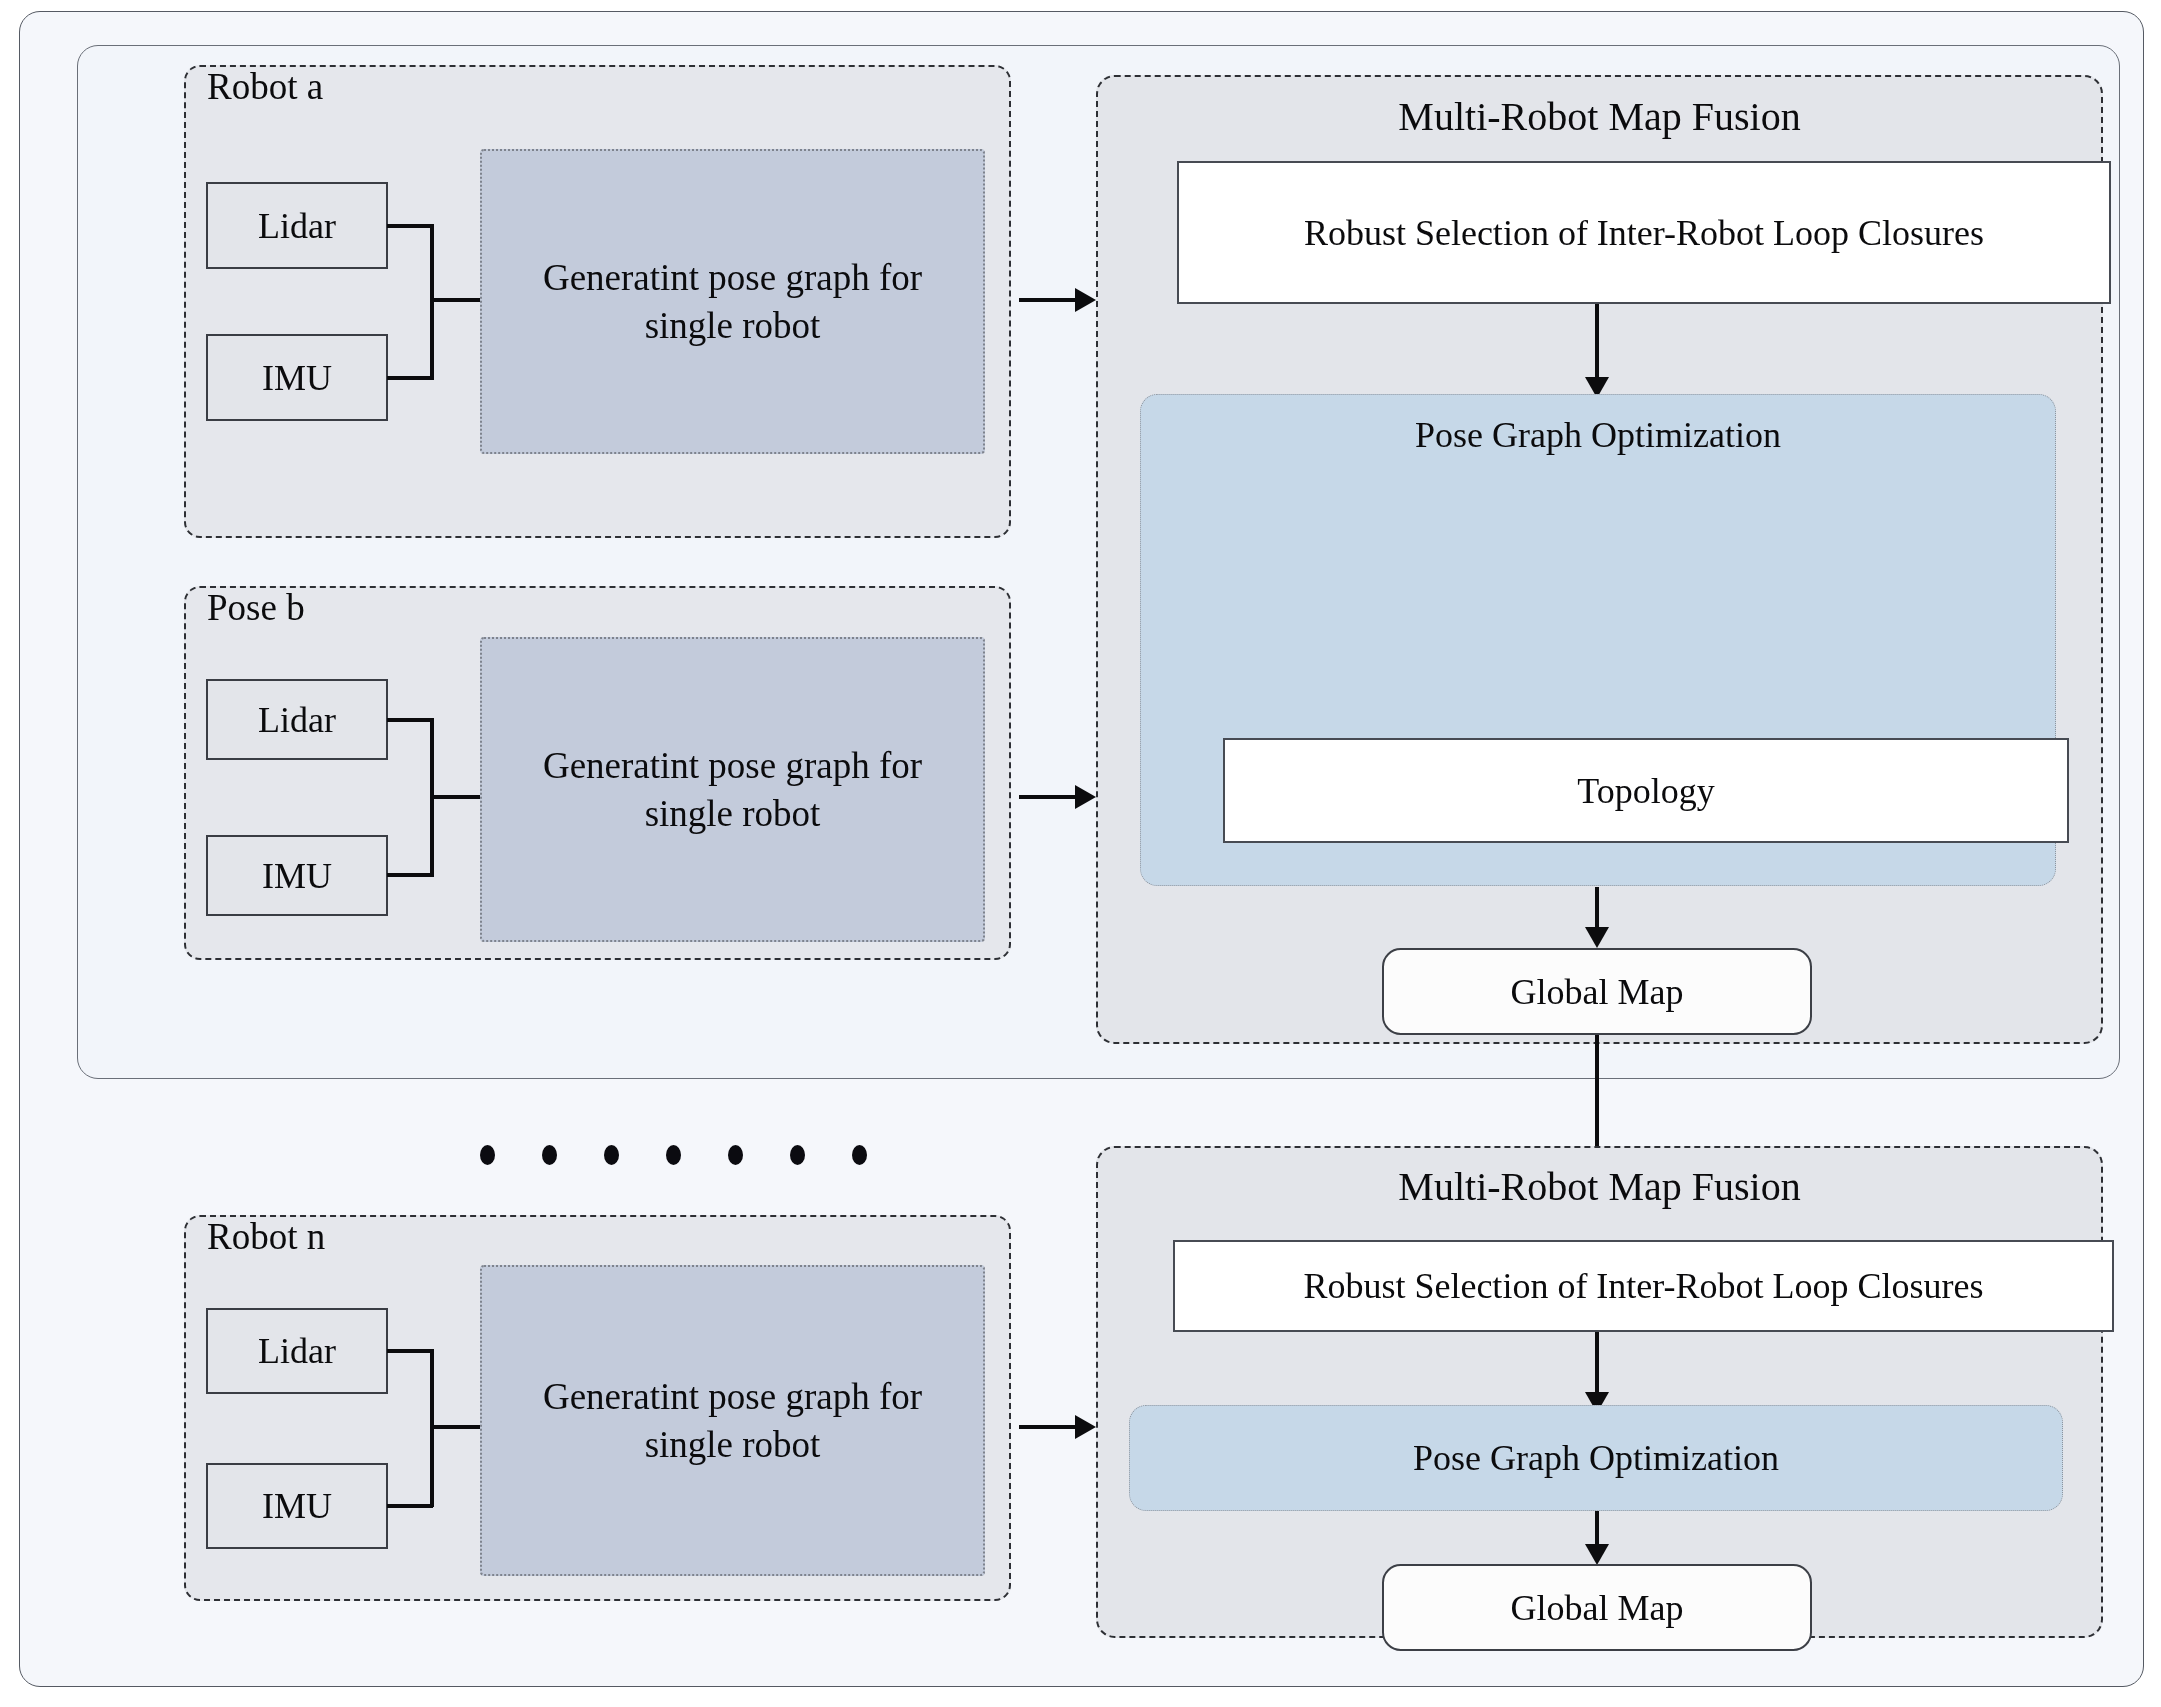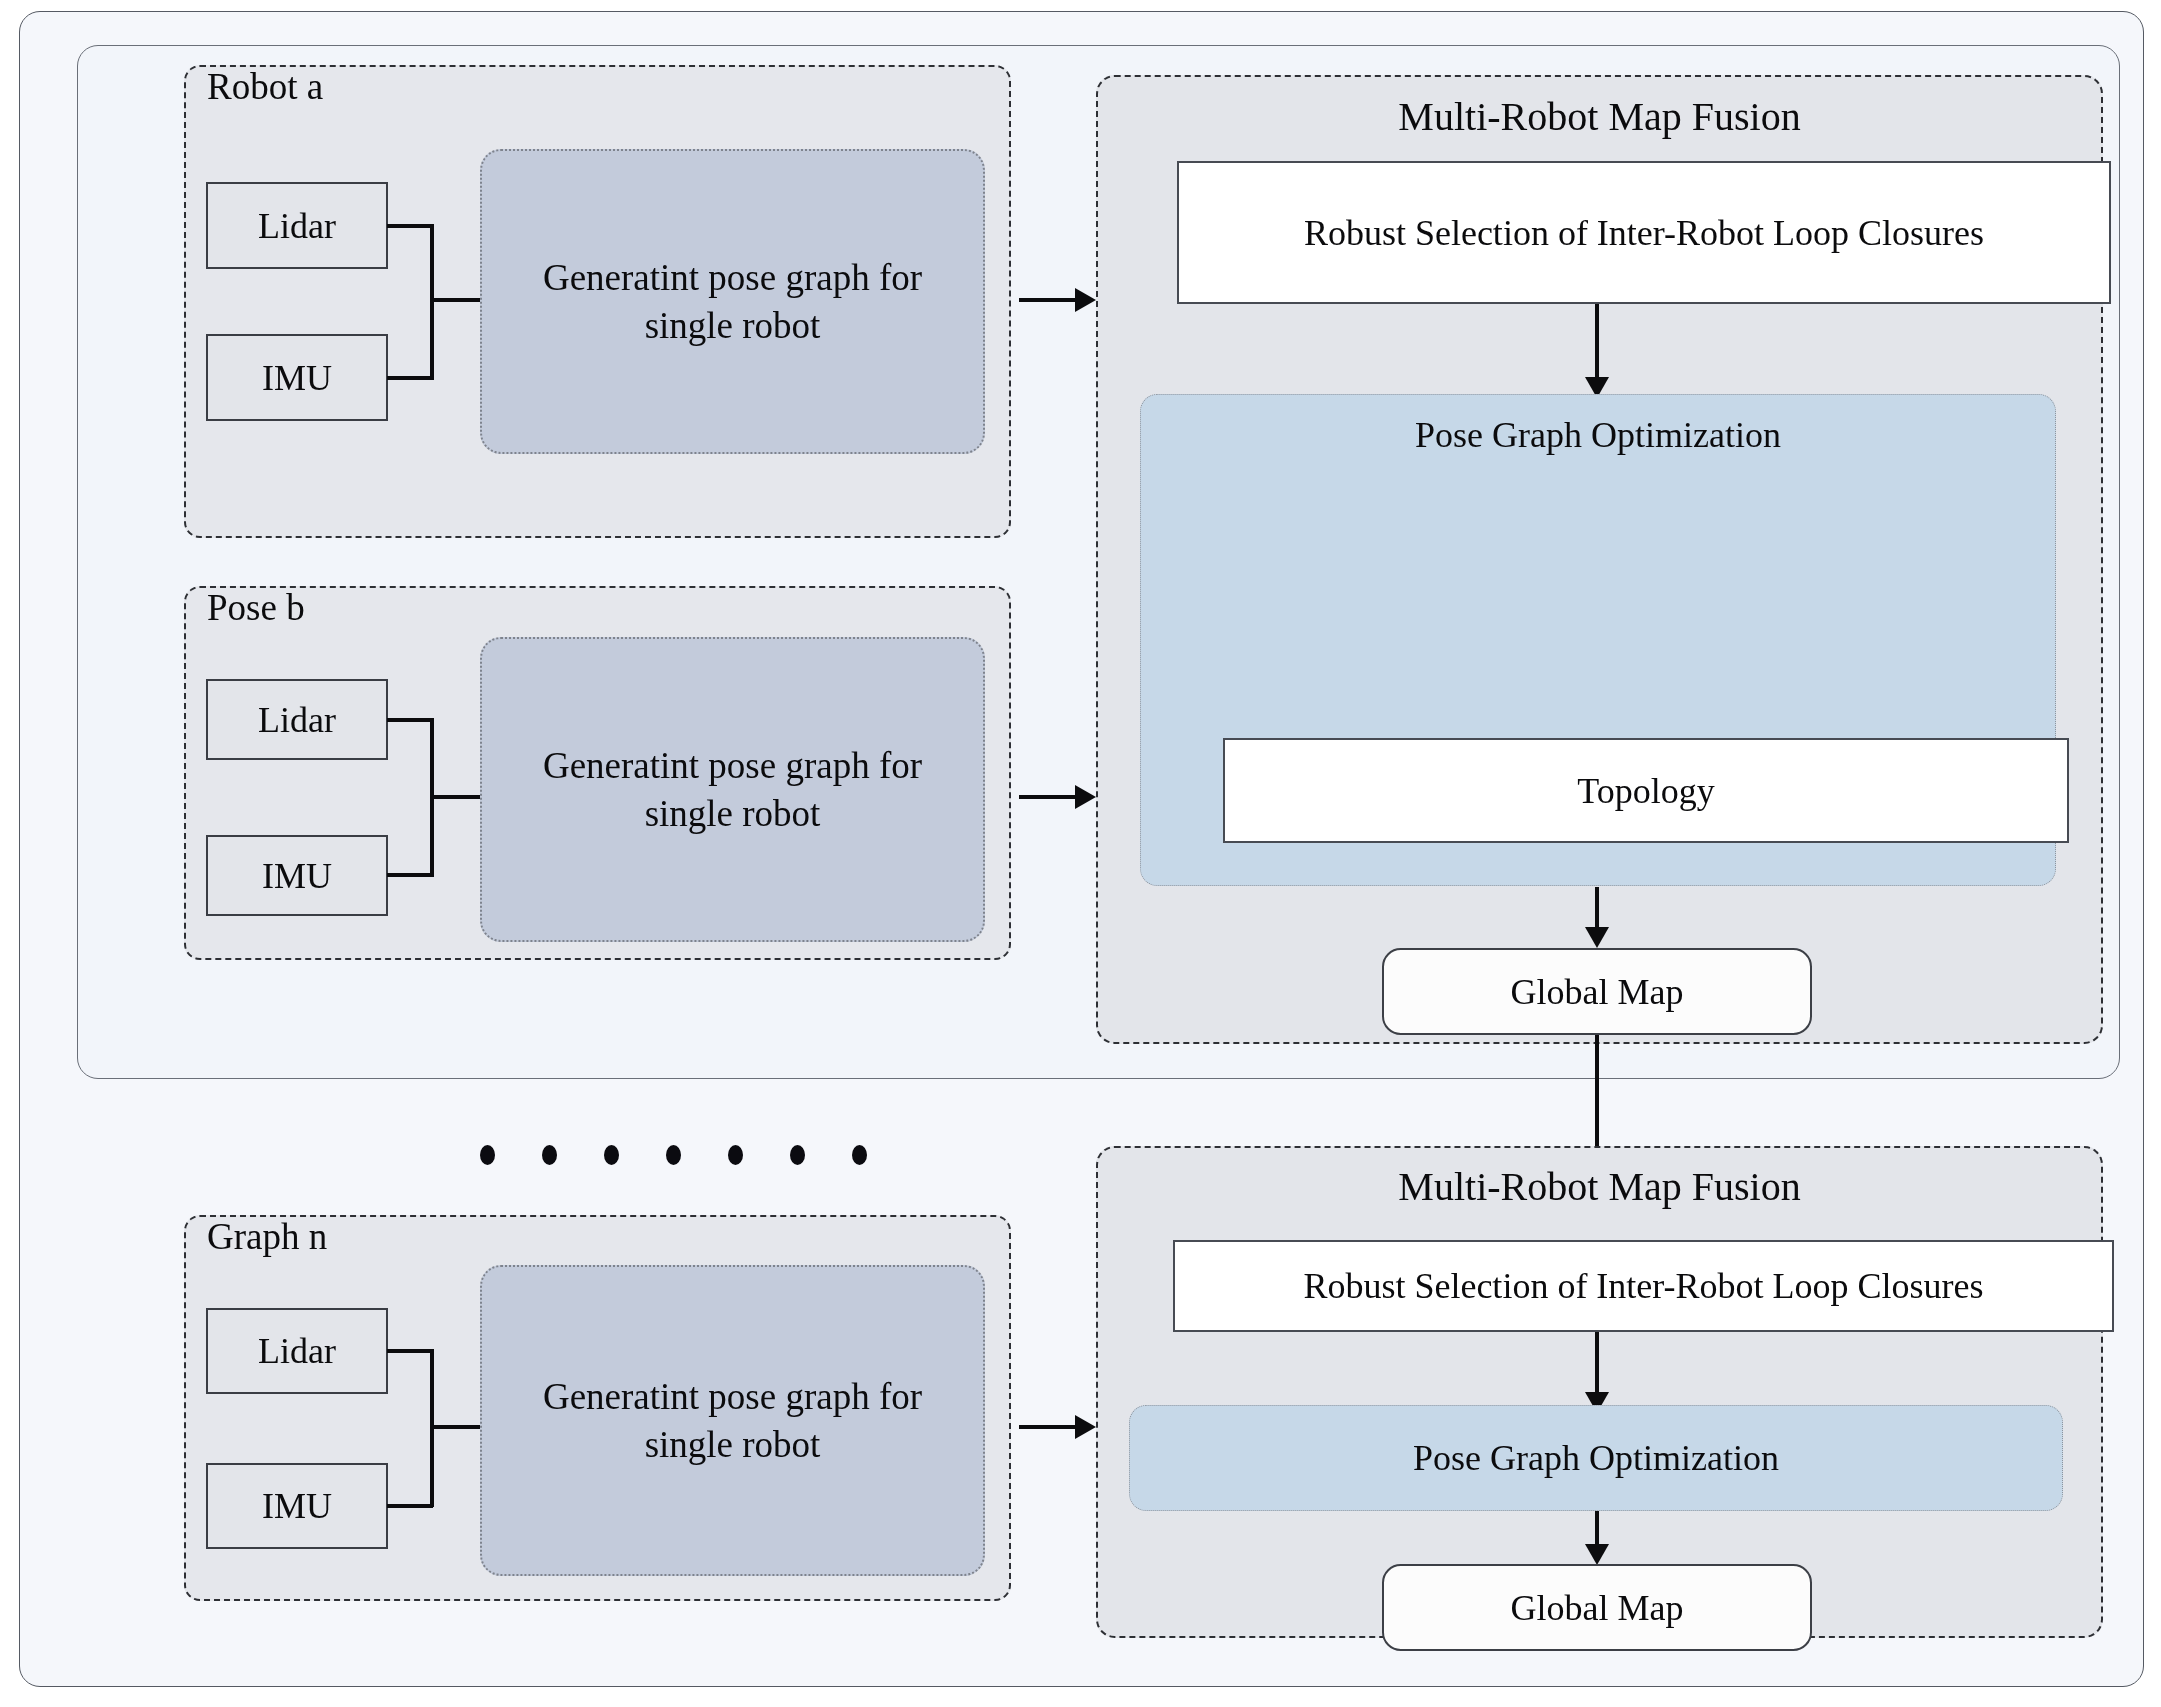--- a/index.html
+++ b/index.html
@@ -47,21 +47,21 @@
     background:#e3e5ea;
     border:2.5px solid #3a3d44;
     display:flex;align-items:center;justify-content:center;
     font-size:36px;color:#0b0b0d;
   }
 
   
   .proc-box{
     background:#c3cbdb;
     border:2.5px dotted #7e838d;
-    border-radius:21px;
+    border-radius:4px;
     display:flex;align-items:center;justify-content:center;
     text-align:center;
     font-size:37px;line-height:1.28;color:#0b0b0d;
     padding:0 16px;
   }
 
   
   .fusion-panel{
     background:#e3e5ea;
     border:2.5px dashed #2d2f34;
@@ -199,21 +199,21 @@
     <span class="dot"></span>
     <span class="dot"></span>
     <span class="dot"></span>
     <span class="dot"></span>
     <span class="dot"></span>
     <span class="dot"></span>
     <span class="dot"></span>
   </div>
 
   <div class="abs robot-panel" style="left:184px;top:1215px;width:827px;height:386px;">
-    <div class="robot-title">Graph n</div>
+    <div class="robot-title">Robot n</div>
   </div>
 
   <div class="abs sensor-box" style="left:206px;top:1308px;width:182px;height:86px;">Lidar</div>
 
   <div class="abs sensor-box" style="left:206px;top:1463px;width:182px;height:86px;">IMU</div>
   <div class="abs hline" style="left:387px;top:1349px;width:46px;"></div>
   <div class="abs hline" style="left:387px;top:1504px;width:46px;"></div>
   <div class="abs vline" style="left:430px;top:1349px;height:158px;"></div>
   <div class="abs hline" style="left:430px;top:1425px;width:56px;"></div>
   <div class="abs arrow-right" style="left:486px;top:1415px;"></div>

